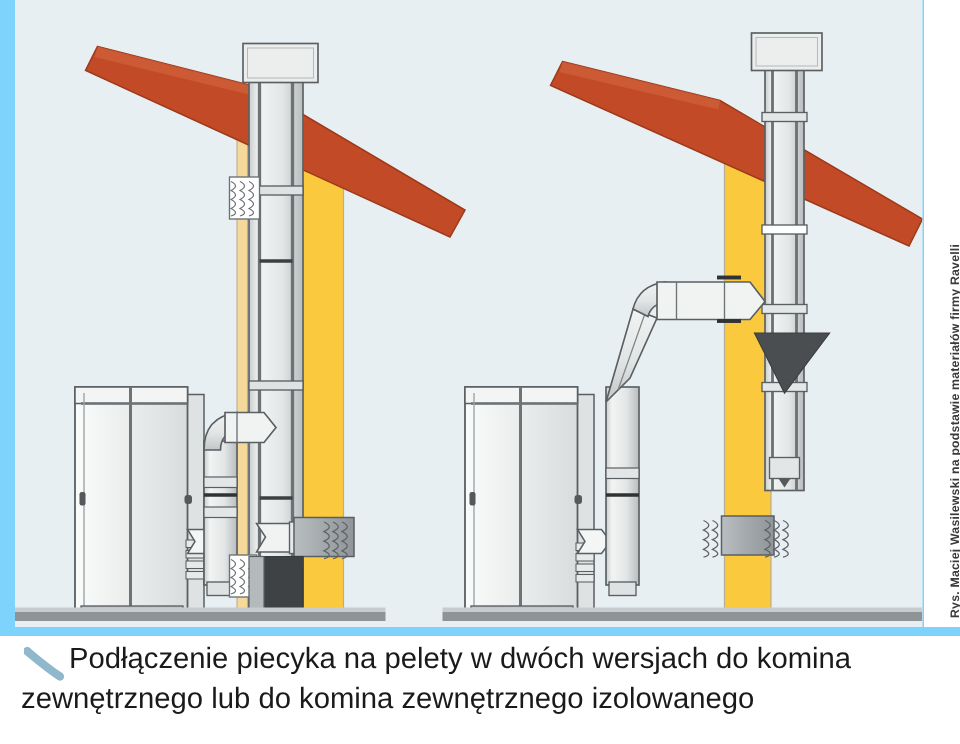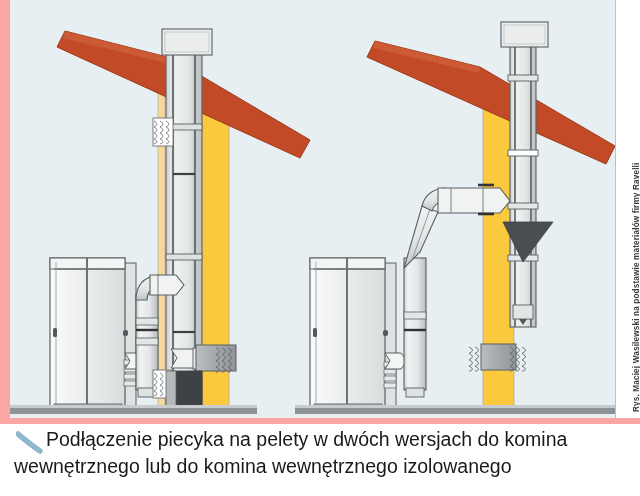--- a/index.html
+++ b/index.html
@@ -1,18 +1,18 @@
 <!DOCTYPE html>
 <html><head>
 <meta charset="utf-8">
 <style>
   html,body{margin:0;padding:0;background:#ffffff;}
   body{width:640px;height:496px;font-family:"Liberation Sans",sans-serif;overflow:hidden;position:relative;}
 
-  #root{position:relative;width:640px;height:448px;background:#fca5a5;}
+  #root{position:relative;width:640px;height:448px;background:#7dd3fc;}
 
   
   #panel{position:absolute;left:10px;top:0px;width:605px;height:418px;background:#e7eff3;overflow:hidden;}
 
   #panel svg{display:block;width:605px;height:418px;}
 
   
   #credit{
     position:absolute;
     left:616px;top:0px;width:24px;height:418px;
@@ -306,17 +306,17 @@
   <div id="credit">
     <span class="vtxt">Rys. Maciej Wasilewski na podstawie materiałów firmy Ravelli</span>
   </div>
 
   <div id="caption">
     <svg id="cap-mark" viewBox="0 0 28 24">
       <path d="M2 3 C8 8, 15 14, 24 20" stroke="#8fb8cc" stroke-width="5.5" fill="none" stroke-linecap="round"></path>
     </svg>
     <div id="cap-text">
       <span>Podłączenie piecyka na pelety w dwóch wersjach do komina</span>
-      <span class="l2">wewnętrznego lub do komina wewnętrznego izolowanego</span>
+      <span class="l2">zewnętrznego lub do komina zewnętrznego izolowanego</span>
     </div>
   </div>
 
 </div>
 
 </body></html>

